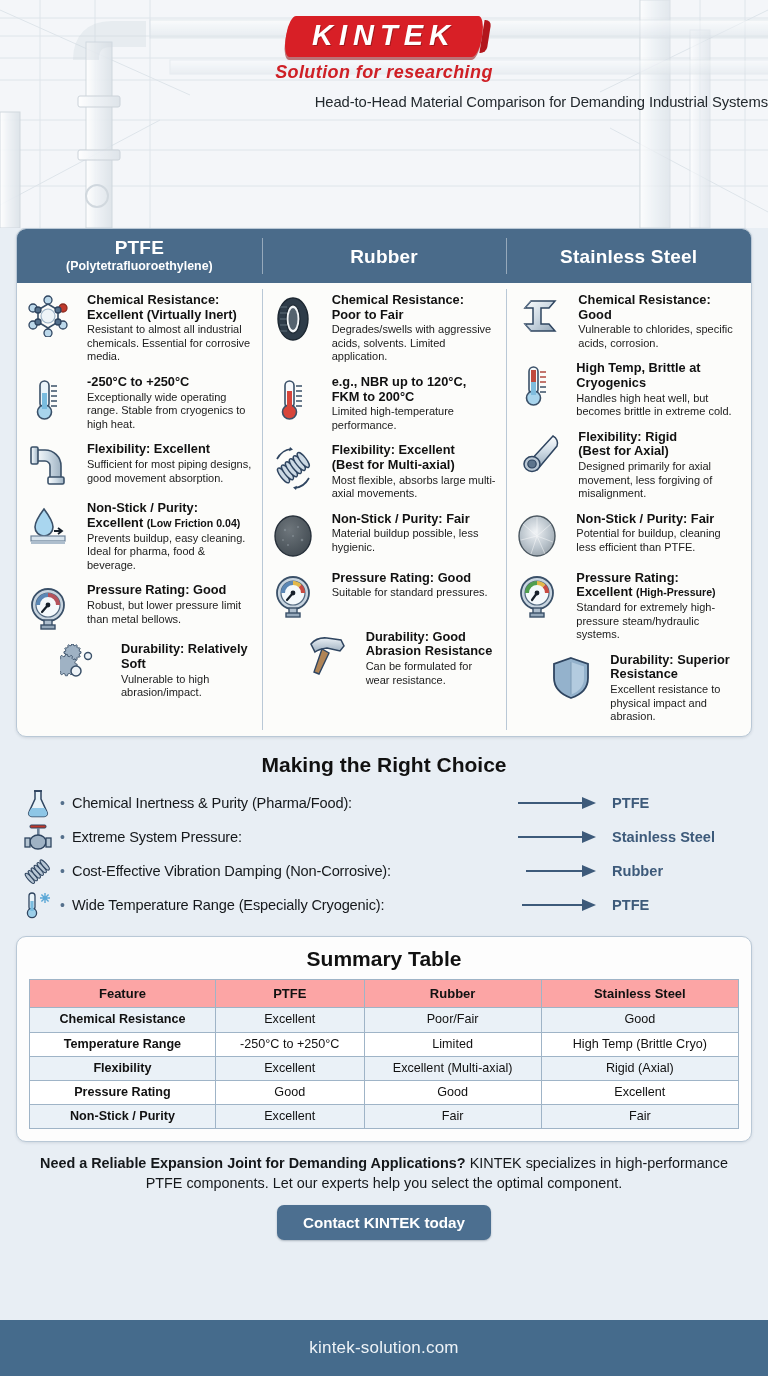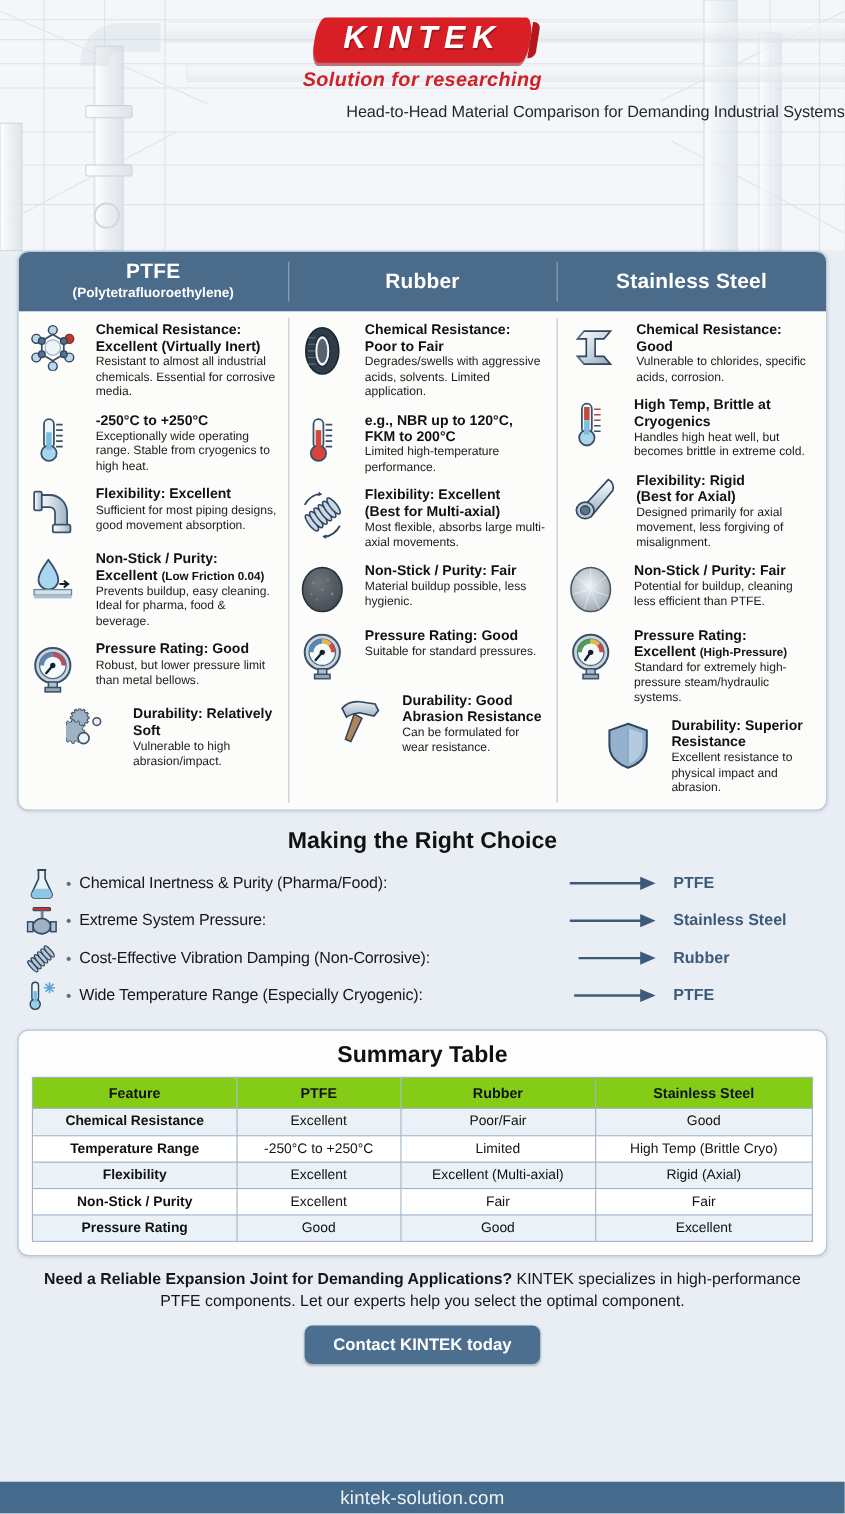--- a/index.html
+++ b/index.html
@@ -111,38 +111,38 @@
     background:#fdfdfd; border:1px solid #b9c8d6; border-radius:10px;
     padding:10px 12px 12px;
     box-shadow: 0 1px 3px rgba(40,60,80,.12);
   }
   .summary-title { text-align:center; font-size:21px; font-weight:bold; color:#111; margin-bottom:8px; }
   table { width:100%; border-collapse:collapse; }
   th, td {
     border:1px solid #9fb4c7; text-align:center;
     font-size:12.6px; color:#111; padding:4px 3px; line-height:1.2;
   }
-  thead th { background:#84cc16; font-weight:bold; font-size:13px; padding:6px 3px; }
+  thead th { background:#fca5a5; font-weight:bold; font-size:13px; padding:6px 3px; }
   tbody td:first-child { font-weight:bold; text-align:center; }
   tbody tr:nth-child(odd) td { background:#eaf1f7; }
   tbody tr:nth-child(even) td { background:#ffffff; }
 
   
   .cta { padding:12px 26px 0; text-align:center; }
   .cta-text { font-size:14.4px; color:#15181b; line-height:1.38; }
   .cta-text b { font-weight:bold; }
   .cta-btn {
     display:inline-block; margin-top:11px;
     background:#4c6f90; color:#fff; font-weight:bold; font-size:15.2px;
     padding:9px 26px; border-radius:7px; border:none; cursor:pointer;
     box-shadow:0 1px 2px rgba(30,50,70,.3);
     text-align:center;
   }
   .footer {
-    position:absolute; left:0; right:0; bottom:0; height:29px;
+    position:absolute; left:0; right:0; bottom:0; height:56px;
     background:#456b8c; color:#eef3f7;
     display:flex; align-items:center; justify-content:center;
     font-size:17px; letter-spacing:.2px;
   }
 </style>
 </head>
 <body>
 
 <div id="page">
 
@@ -725,30 +725,30 @@
           <td>Limited</td>
           <td>High Temp (Brittle Cryo)</td>
         </tr>
         <tr>
           <td>Flexibility</td>
           <td>Excellent</td>
           <td>Excellent (Multi-axial)</td>
           <td>Rigid (Axial)</td>
         </tr>
         <tr>
+          <td>Pressure Rating</td>
+          <td>Good</td>
+          <td>Good</td>
+          <td>Excellent</td>
+        </tr>
+        <tr>
           <td>Non-Stick / Purity</td>
           <td>Excellent</td>
           <td>Fair</td>
           <td>Fair</td>
-        </tr>
-        <tr>
-          <td>Pressure Rating</td>
-          <td>Good</td>
-          <td>Good</td>
-          <td>Excellent</td>
         </tr>
       </tbody>
     </table>
   </div>
 
   <div class="cta">
     <div class="cta-text">
       <b>Need a Reliable Expansion Joint for Demanding Applications?</b><span> KINTEK specializes in high-performance PTFE components. Let our experts help you select the optimal component.</span>
     </div>
     <button class="cta-btn">Contact KINTEK today</button>

